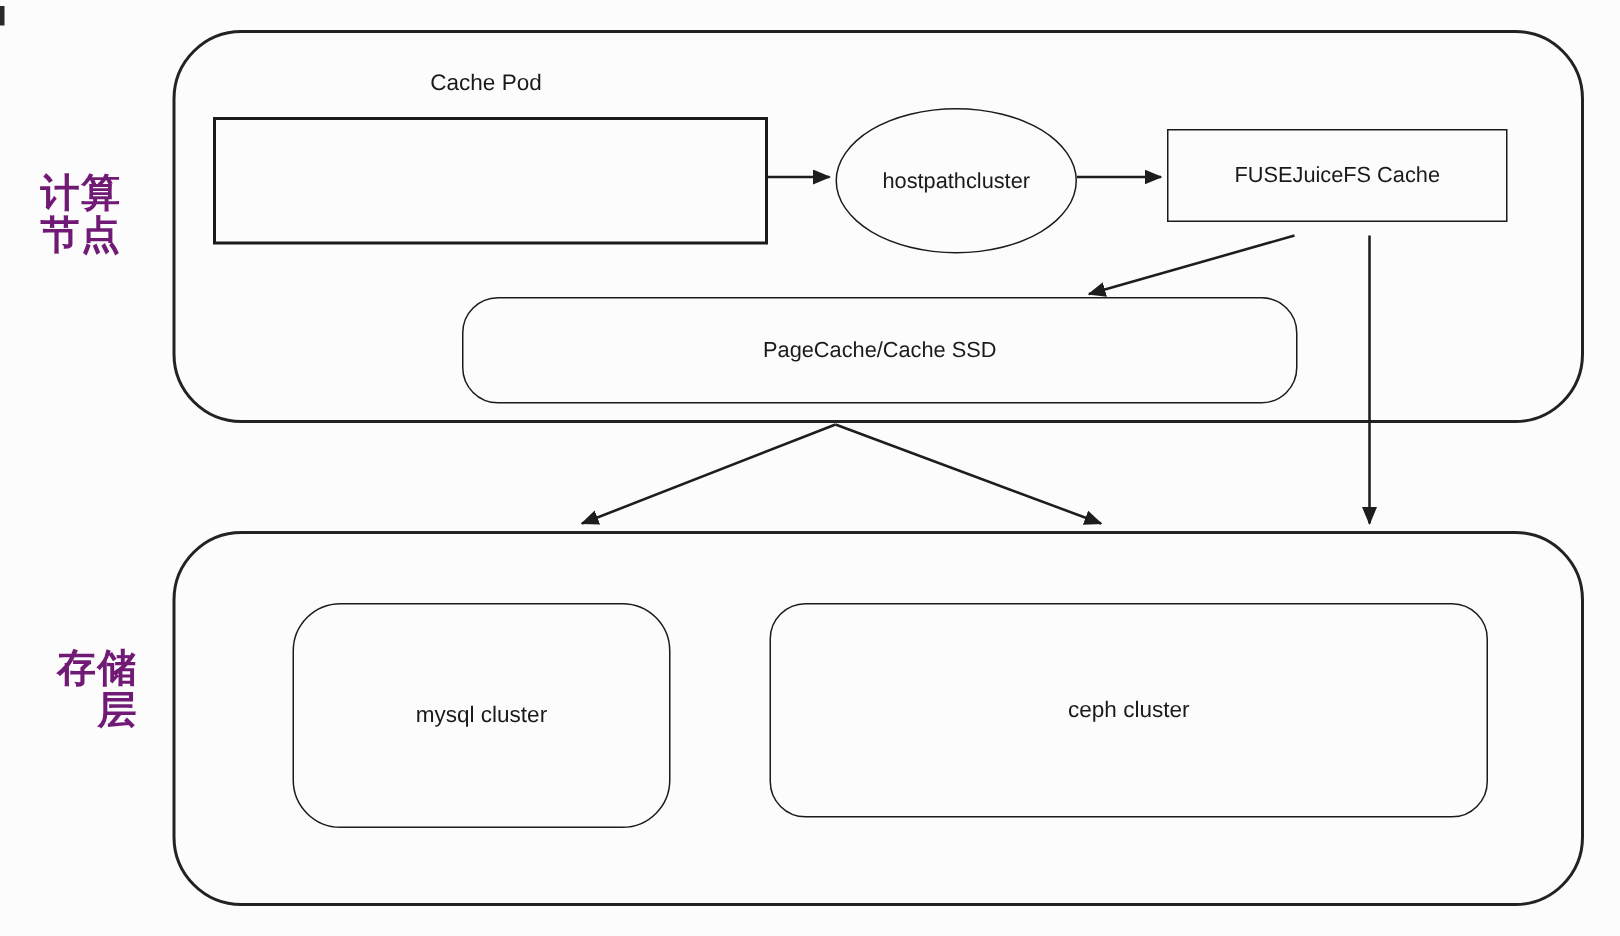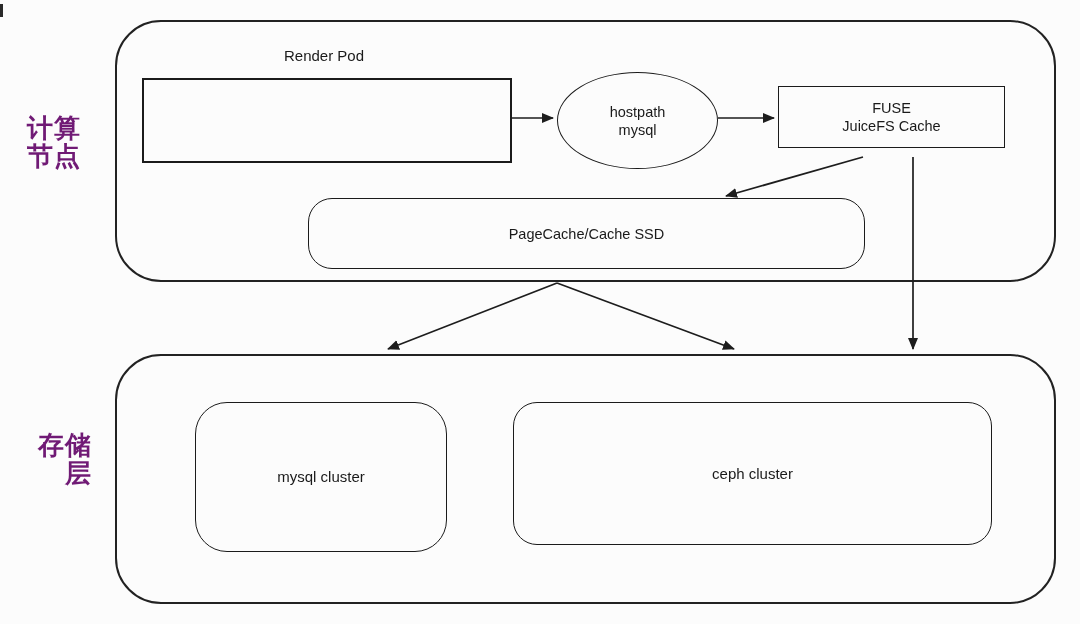--- a/index.html
+++ b/index.html
@@ -36,21 +36,21 @@
     line-height: 28px;
     color: #701a75;
     letter-spacing: 1px;
   }
   .compute-label { left: 16px; top: 114px; }
   .storage-label { left: 16px; top: 431px; text-align: right; }
 
   
   .node {
     display: flex;
-    flex-direction: column;
+    flex-direction: row;
     align-items: center;
     justify-content: center;
     text-align: center;
     background: transparent;
     font-size: 14.5px;
     line-height: 18px;
   }
   .render-pod-title {
     left: 254px; top: 47px; width: 140px;
     text-align: center;
@@ -107,26 +107,26 @@
     <div>计算</div>
     <div>节点</div>
   </div>
   <div class="abs side-label storage-label">
     <div>存储</div>
     <div>层</div>
   </div>
 
   <div class="abs layer-container compute-container"></div>
 
-  <div class="abs render-pod-title">Render Pod</div>
+  <div class="abs render-pod-title">Cache Pod</div>
   <div class="abs node render-pod-box"></div>
 
   <div class="abs node hostpath-ellipse">
     <div>hostpath</div>
-    <div>mysql</div>
+    <div>cluster</div>
   </div>
 
   <div class="abs node fuse-box">
     <div>FUSE</div>
     <div>JuiceFS Cache</div>
   </div>
 
   <div class="abs node pagecache-box">
     <div>PageCache/Cache SSD</div>
   </div>

